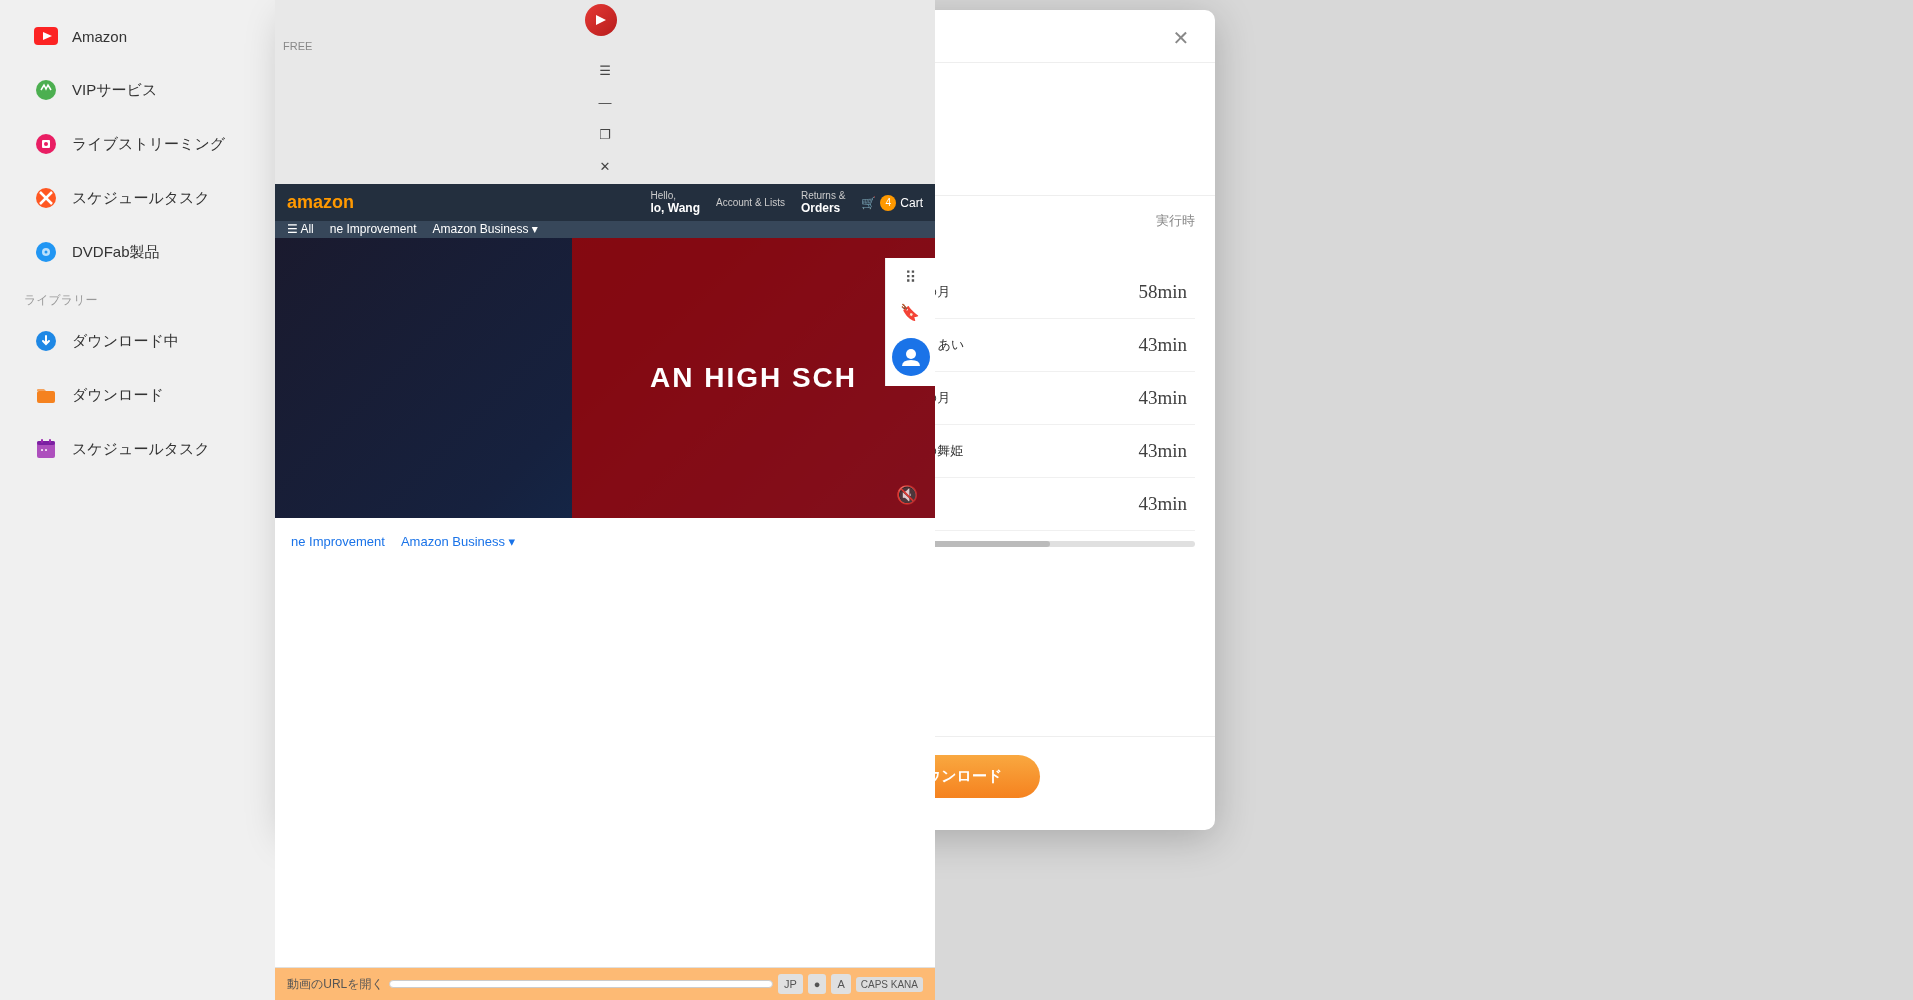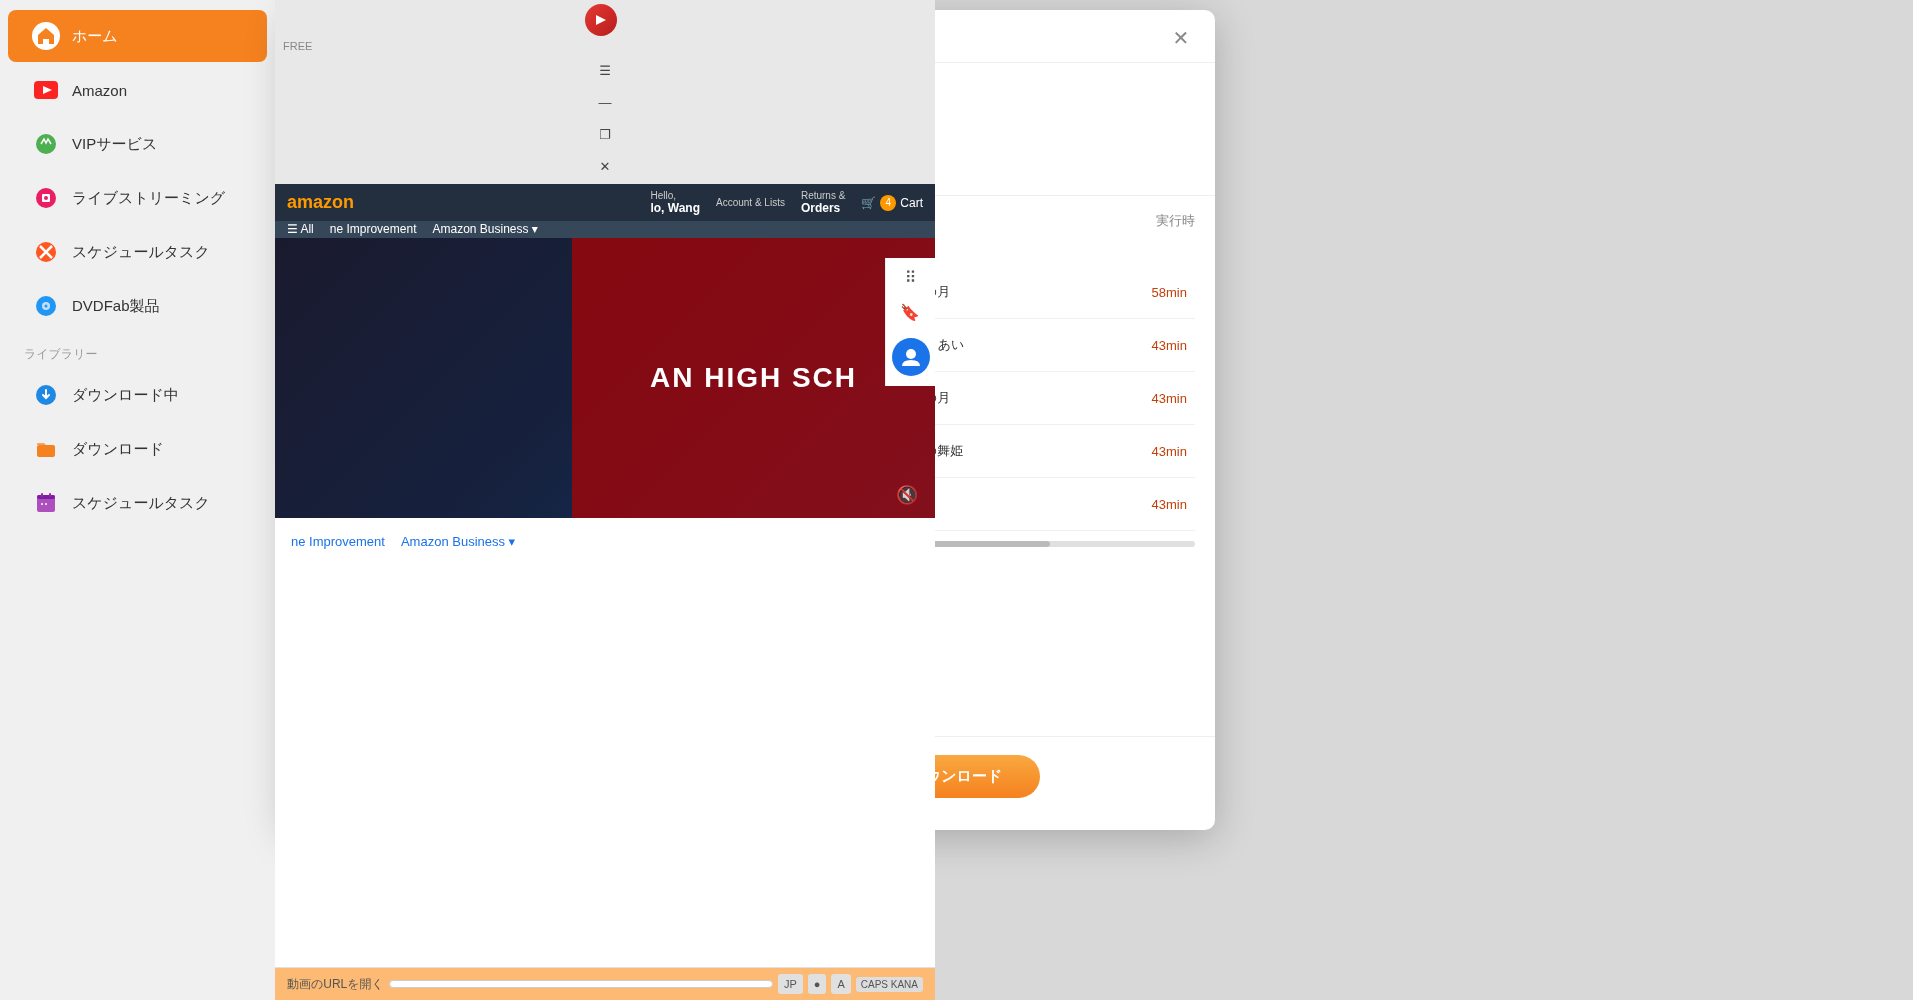--- a/index.html
+++ b/index.html
@@ -397,24 +397,25 @@
     }
     .ep-check.inactive {
       background: #ddd;
     }
     .ep-title {
       flex: 1;
       font-size: 13px;
       color: #333;
     }
     .ep-duration {
-      font-size: 13px;
-      color: #c2410c;
+      font-size: 19px;
+      color: #404040;
       min-width: 52px;
       text-align: right;
+      font-family: Liberation Serif, serif;
     }
     .h-scrollbar {
       height: 6px;
       background: #e0e0e0;
       border-radius: 3px;
       margin-top: 10px;
       width: 100%;
     }
     .h-scrollbar-thumb {
       height: 6px;
@@ -612,28 +613,20 @@
       cursor: pointer;
     }
   </style>
 </head>
 <body>
 
 <div class="sidebar">
 
   <div class="sidebar-nav">
 
-    <div class="nav-item active">
-      <div class="nav-icon home-icon">
-        <svg width="20" height="20" viewBox="0 0 20 20">
-            <path d="M10 2 L18 9 L18 18 L13 18 L13 13 L7 13 L7 18 L2 18 L2 9 Z" fill="#f5821f"></path>
-          </svg>
-      </div>
-      <span>ホーム</span>
-    </div>
 
     <div class="nav-item">
       <div class="nav-icon">
         <svg width="26" height="20" viewBox="0 0 26 20">
           <rect x="1" y="1" width="24" height="18" rx="4" fill="#e8e8e8"></rect>
           <rect x="1" y="1" width="24" height="18" rx="4" fill="#ff0000" opacity="0.85"></rect>
           <polygon points="10,6 19,10 10,14" fill="#fff"></polygon>
         </svg>
       </div>
       <span>Amazon</span>

